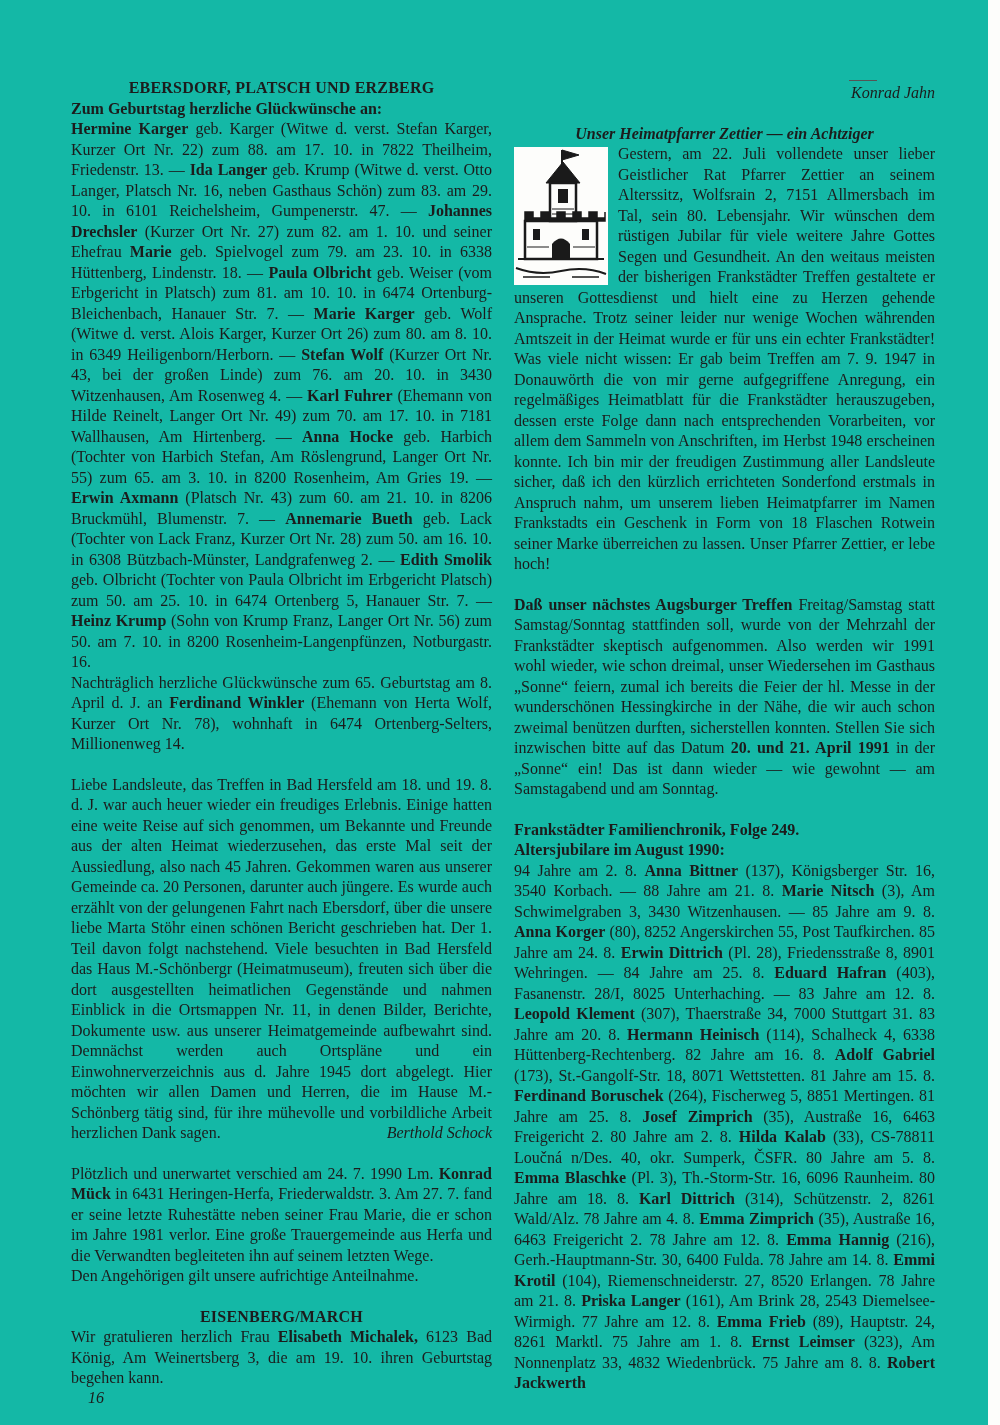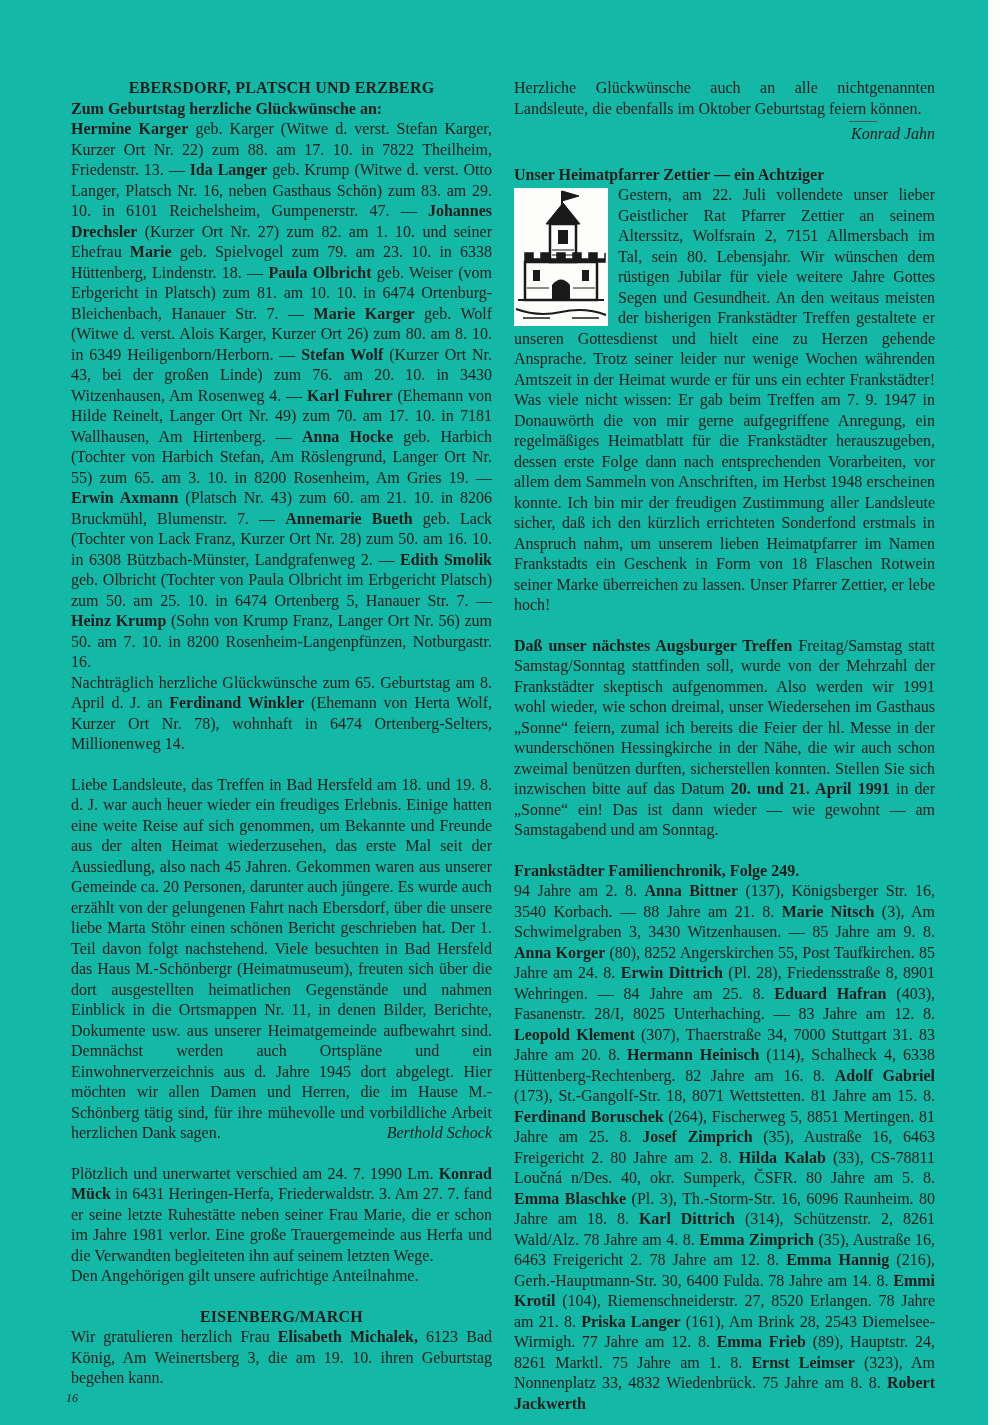--- a/index.html
+++ b/index.html
@@ -6,30 +6,30 @@
   body{
     width:1000px;height:1425px;
     background:#fdfdfb;color:#1c1c1c;
     font-family:"Liberation Serif","DejaVu Serif",serif;
     font-size:16px;line-height:20.5px;
   }
   .sheet{position:relative;width:988px;height:1425px;overflow:hidden;background:#14b8a6;}
   .content{position:absolute;left:71px;top:78px;width:864px;display:flex;gap:22px;}
   .col{width:421px;text-align:justify;hyphens:auto;}
   .heading{text-align:center;font-weight:bold;letter-spacing:0.2px;}
-  .subheading{text-align:left;font-weight:bold;}
+  .subheading{text-align:center;font-weight:bold;font-style:italic;}
   p.para{margin:0;}
   .run{font-style:normal;font-weight:normal;}
   .run.bold{font-weight:bold;}
   .gap{height:20px;}
   .sig{text-align:right;font-style:italic;}
   .sig.overlap{margin-top:-20.5px;font-style:italic;}
   .sig-mark{display:block;width:28px;height:1px;background:#555;margin:2px 58px 2px auto;}
   .figure{float:left;margin:3px 10px 2px 0;}
-  .footer{position:absolute;left:66px;top:1388px;font-size:12px;font-style:italic;}
+  .footer{position:absolute;left:88px;top:1388px;font-size:16px;font-style:italic;}
 </style>
 </head>
 <body>
 
 <div class="sheet">
   <div class="content">
     <div class="col">
         <div class="heading">EBERSDORF, PLATSCH UND ERZBERG</div>
         <p class="para"><span class="run bold">Zum Geburtstag herzliche Glückwünsche an:</span></p>
         <p class="para"><span class="run bold">Hermine Karger</span><span class="run"> geb. Karger (Witwe d. verst. Stefan Karger, Kurzer Ort Nr. 22) zum 88. am 17. 10. in 7822 Theilheim, Friedenstr. 13. — </span><span class="run bold">Ida Langer</span><span class="run"> geb. Krump (Witwe d. verst. Otto Langer, Platsch Nr. 16, neben Gasthaus Schön) zum 83. am 29. 10. in 6101 Reichelsheim, Gumpenerstr. 47. — </span><span class="run bold">Johannes Drechsler</span><span class="run"> (Kurzer Ort Nr. 27) zum 82. am 1. 10. und seiner Ehefrau </span><span class="run bold">Marie</span><span class="run"> geb. Spielvogel zum 79. am 23. 10. in 6338 Hüttenberg, Lindenstr. 18. — </span><span class="run bold">Paula Olbricht</span><span class="run"> geb. Weiser (vom Erbgericht in Platsch) zum 81. am 10. 10. in 6474 Ortenburg-Bleichenbach, Hanauer Str. 7. — </span><span class="run bold">Marie Karger</span><span class="run"> geb. Wolf (Witwe d. verst. Alois Karger, Kurzer Ort 26) zum 80. am 8. 10. in 6349 Heiligenborn/Herborn. — </span><span class="run bold">Stefan Wolf</span><span class="run"> (Kurzer Ort Nr. 43, bei der großen Linde) zum 76. am 20. 10. in 3430 Witzenhausen, Am Rosenweg 4. — </span><span class="run bold">Karl Fuhrer</span><span class="run"> (Ehemann von Hilde Reinelt, Langer Ort Nr. 49) zum 70. am 17. 10. in 7181 Wallhausen, Am Hirtenberg. — </span><span class="run bold">Anna Hocke</span><span class="run"> geb. Harbich (Tochter von Harbich Stefan, Am Röslengrund, Langer Ort Nr. 55) zum 65. am 3. 10. in 8200 Rosenheim, Am Gries 19. — </span><span class="run bold">Erwin Axmann</span><span class="run"> (Platsch Nr. 43) zum 60. am 21. 10. in 8206 Bruckmühl, Blumenstr. 7. — </span><span class="run bold">Annemarie Bueth</span><span class="run"> geb. Lack (Tochter von Lack Franz, Kurzer Ort Nr. 28) zum 50. am 16. 10. in 6308 Bützbach-Münster, Landgrafenweg 2. — </span><span class="run bold">Edith Smolik</span><span class="run"> geb. Olbricht (Tochter von Paula Olbricht im Erbgericht Platsch) zum 50. am 25. 10. in 6474 Ortenberg 5, Hanauer Str. 7. — </span><span class="run bold">Heinz Krump</span><span class="run"> (Sohn von Krump Franz, Langer Ort Nr. 56) zum 50. am 7. 10. in 8200 Rosenheim-Langenpfünzen, Notburgastr. 16.</span></p>
@@ -38,21 +38,20 @@
         <p class="para"><span class="run">Liebe Landsleute, das Treffen in Bad Hersfeld am 18. und 19. 8. d. J. war auch heuer wieder ein freudiges Erlebnis. Einige hatten eine weite Reise auf sich genommen, um Bekannte und Freunde aus der alten Heimat wiederzusehen, das erste Mal seit der Aussiedlung, also nach 45 Jahren. Gekommen waren aus unserer Gemeinde ca. 20 Personen, darunter auch jüngere. Es wurde auch erzählt von der gelungenen Fahrt nach Ebersdorf, über die unsere liebe Marta Stöhr einen schönen Bericht geschrieben hat. Der 1. Teil davon folgt nachstehend. Viele besuchten in Bad Hersfeld das Haus M.-Schönbergr (Heimatmuseum), freuten sich über die dort ausgestellten heimatlichen Gegenstände und nahmen Einblick in die Ortsmappen Nr. 11, in denen Bilder, Berichte, Dokumente usw. aus unserer Heimatgemeinde aufbewahrt sind. Demnächst werden auch Ortspläne und ein Einwohnerverzeichnis aus d. Jahre 1945 dort abgelegt. Hier möchten wir allen Damen und Herren, die im Hause M.-Schönberg tätig sind, für ihre mühevolle und vorbildliche Arbeit herzlichen Dank sagen.</span></p>
         <div class="sig overlap"><span>Berthold Schock</span></div>
         <div class="gap"></div>
         <p class="para"><span class="run">Plötzlich und unerwartet verschied am 24. 7. 1990 Lm. </span><span class="run bold">Konrad Mück</span><span class="run"> in 6431 Heringen-Herfa, Friederwaldstr. 3. Am 27. 7. fand er seine letzte Ruhestätte neben seiner Frau Marie, die er schon im Jahre 1981 verlor. Eine große Trauergemeinde aus Herfa und die Verwandten begleiteten ihn auf seinem letzten Wege.</span></p>
         <p class="para"><span class="run">Den Angehörigen gilt unsere aufrichtige Anteilnahme.</span></p>
         <div class="gap"></div>
         <div class="heading">EISENBERG/MARCH</div>
         <p class="para"><span class="run">Wir gratulieren herzlich Frau </span><span class="run bold">Elisabeth Michalek,</span><span class="run"> 6123 Bad König, Am Weinertsberg 3, die am 19. 10. ihren Geburtstag begehen kann.</span></p>
       </div>
     <div class="col">
-        <p class="para"><span class="run">Herzliche Glückwünsche auch an alle nichtgenannten Landsleute, die ebenfalls im Oktober Geburtstag feiern können.</span></p>
         <div class="sig"><span class="sig-mark"></span><span>Konrad Jahn</span></div>
         <div class="gap"></div>
         <div class="subheading">Unser Heimatpfarrer Zettier — ein Achtziger</div>
         <p class="para">
   <svg class="figure" width="94" height="138" viewBox="0 0 94 138" xmlns="http://www.w3.org/2000/svg">
     <rect x="0" y="0" width="94" height="138" fill="#fdfdfb"></rect>
     <g stroke="#1a1a1a" fill="#1a1a1a">
       <path d="M48 3 l17 5 -17 5 z"></path>
       <rect x="47" y="3" width="2" height="22" stroke="none"></rect>
       <path d="M32 36 L49 15 L66 36 Z"></path>
@@ -68,17 +67,18 @@
       <path d="M4 112 h86" stroke-width="2" fill="none"></path>
       <path d="M2 121 q22 8 45 3 q24 -5 45 3" stroke-width="2" fill="none"></path>
       <path d="M9 130 h27 M58 130 h27" stroke-width="1.3" fill="none"></path>
     </g>
   </svg>
 <span class="run">Gestern, am 22. Juli vollendete unser lieber Geistlicher Rat Pfarrer Zettier an seinem Alterssitz, Wolfsrain 2, 7151 Allmersbach im Tal, sein 80. Lebensjahr. Wir wünschen dem rüstigen Jubilar für viele weitere Jahre Gottes Segen und Gesundheit. An den weitaus meisten der bisherigen Frankstädter Treffen gestaltete er unseren Gottesdienst und hielt eine zu Herzen gehende Ansprache. Trotz seiner leider nur wenige Wochen währenden Amtszeit in der Heimat wurde er für uns ein echter Frankstädter! Was viele nicht wissen: Er gab beim Treffen am 7. 9. 1947 in Donauwörth die von mir gerne aufgegriffene Anregung, ein regelmäßiges Heimatblatt für die Frankstädter herauszugeben, dessen erste Folge dann nach entsprechenden Vorarbeiten, vor allem dem Sammeln von Anschriften, im Herbst 1948 erscheinen konnte. Ich bin mir der freudigen Zustimmung aller Landsleute sicher, daß ich den kürzlich errichteten Sonderfond erstmals in Anspruch nahm, um unserem lieben Heimatpfarrer im Namen Frankstadts ein Geschenk in Form von 18 Flaschen Rotwein seiner Marke überreichen zu lassen. Unser Pfarrer Zettier, er lebe hoch!</span></p>
         <div class="gap"></div>
         <p class="para"><span class="run bold">Daß unser nächstes Augsburger Treffen</span><span class="run"> Freitag/Samstag statt Samstag/Sonntag stattfinden soll, wurde von der Mehrzahl der Frankstädter skeptisch aufgenommen. Also werden wir 1991 wohl wieder, wie schon dreimal, unser Wiedersehen im Gasthaus „Sonne“ feiern, zumal ich bereits die Feier der hl. Messe in der wunderschönen Hessingkirche in der Nähe, die wir auch schon zweimal benützen durften, sicherstellen konnten. Stellen Sie sich inzwischen bitte auf das Datum </span><span class="run bold">20. und 21. April 1991</span><span class="run"> in der „Sonne“ ein! Das ist dann wieder — wie gewohnt — am Samstagabend und am Sonntag.</span></p>
         <div class="gap"></div>
         <p class="para"><span class="run bold">Frankstädter Familienchronik, Folge 249.</span></p>
+        <p class="para"><span class="run bold">Altersjubilare im August 1990:</span></p>
         <p class="para"><span class="run">94 Jahre am 2. 8. </span><span class="run bold">Anna Bittner</span><span class="run"> (137), Königsberger Str. 16, 3540 Korbach. — 88 Jahre am 21. 8. </span><span class="run bold">Marie Nitsch</span><span class="run"> (3), Am Schwimelgraben 3, 3430 Witzenhausen. — 85 Jahre am 9. 8. </span><span class="run bold">Anna Korger</span><span class="run"> (80), 8252 Angerskirchen 55, Post Taufkirchen. 85 Jahre am 24. 8. </span><span class="run bold">Erwin Dittrich</span><span class="run"> (Pl. 28), Friedensstraße 8, 8901 Wehringen. — 84 Jahre am 25. 8. </span><span class="run bold">Eduard Hafran</span><span class="run"> (403), Fasanenstr. 28/I, 8025 Unterhaching. — 83 Jahre am 12. 8. </span><span class="run bold">Leopold Klement</span><span class="run"> (307), Thaerstraße 34, 7000 Stuttgart 31. 83 Jahre am 20. 8. </span><span class="run bold">Hermann Heinisch</span><span class="run"> (114), Schalheck 4, 6338 Hüttenberg-Rechtenberg. 82 Jahre am 16. 8. </span><span class="run bold">Adolf Gabriel</span><span class="run"> (173), St.-Gangolf-Str. 18, 8071 Wettstetten. 81 Jahre am 15. 8. </span><span class="run bold">Ferdinand Boruschek</span><span class="run"> (264), Fischerweg 5, 8851 Mertingen. 81 Jahre am 25. 8. </span><span class="run bold">Josef Zimprich</span><span class="run"> (35), Austraße 16, 6463 Freigericht 2. 80 Jahre am 2. 8. </span><span class="run bold">Hilda Kalab</span><span class="run"> (33), CS-78811 Loučná n/Des. 40, okr. Sumperk, ČSFR. 80 Jahre am 5. 8. </span><span class="run bold">Emma Blaschke</span><span class="run"> (Pl. 3), Th.-Storm-Str. 16, 6096 Raunheim. 80 Jahre am 18. 8. </span><span class="run bold">Karl Dittrich</span><span class="run"> (314), Schützenstr. 2, 8261 Wald/Alz. 78 Jahre am 4. 8. </span><span class="run bold">Emma Zimprich</span><span class="run"> (35), Austraße 16, 6463 Freigericht 2. 78 Jahre am 12. 8. </span><span class="run bold">Emma Hannig</span><span class="run"> (216), Gerh.-Hauptmann-Str. 30, 6400 Fulda. 78 Jahre am 14. 8. </span><span class="run bold">Emmi Krotil</span><span class="run"> (104), Riemenschneiderstr. 27, 8520 Erlangen. 78 Jahre am 21. 8. </span><span class="run bold">Priska Langer</span><span class="run"> (161), Am Brink 28, 2543 Diemelsee-Wirmigh. 77 Jahre am 12. 8. </span><span class="run bold">Emma Frieb</span><span class="run"> (89), Hauptstr. 24, 8261 Marktl. 75 Jahre am 1. 8. </span><span class="run bold">Ernst Leimser</span><span class="run"> (323), Am Nonnenplatz 33, 4832 Wiedenbrück. 75 Jahre am 8. 8. </span><span class="run bold">Robert Jackwerth</span></p>
       </div>
   </div>
   <div class="footer">16</div>
 </div>
 
 </body></html>

